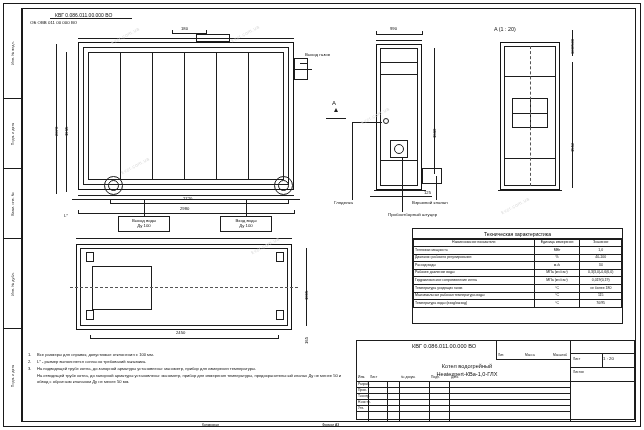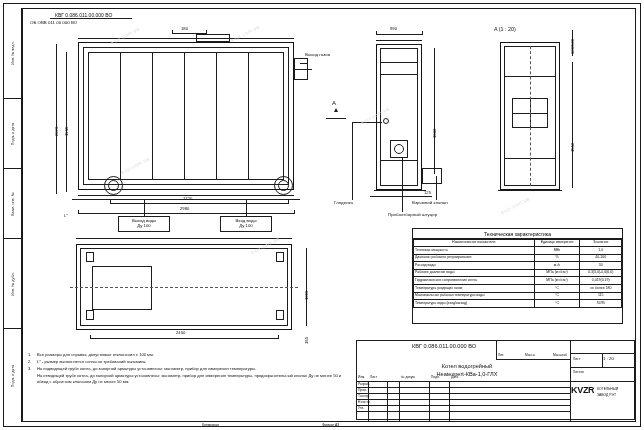--- a/index.html
+++ b/index.html
@@ -391,25 +391,20 @@
     <div class="tcell" style="left:1px;top:59px;">Н.контр.</div>
     <div class="tcell" style="left:1px;top:65px;">Утв.</div>
 
     <div class="tcell" style="left:141px;top:12px;">Лит.</div>
     <div class="tcell" style="left:168px;top:12px;">Масса</div>
     <div class="tcell" style="left:196px;top:12px;">Масштаб</div>
     <div class="tcell" style="left:246px;top:15px;font-size:4.4px;">1 : 20</div>
     <div class="tcell" style="left:216px;top:16px;">Лист</div>
     <div class="tcell" style="left:216px;top:29px;">Листов</div>
 
-    <div class="logo">
-      <span class="kz">KVZR</span>
-      <div style="position:absolute;left:26px;top:2px;">КОТЕЛЬНЫЙ</div>
-      <div style="position:absolute;left:26px;top:8px;">ЗАВОД РЭТ</div>
-    </div>
   </div>
 
   <div class="bottombar">
     <span style="position:absolute;left:180px;top:1px;">Копировал</span>
     <span style="position:absolute;left:300px;top:1px;">Формат А3</span>
   </div>
 
   <div class="wm" style="left:110px;top:40px;">kvzr.com.ua</div>
   <div class="wm" style="left:230px;top:38px;">kvzr.com.ua</div>
   <div class="wm" style="left:360px;top:120px;">kvzr.com.ua</div>

